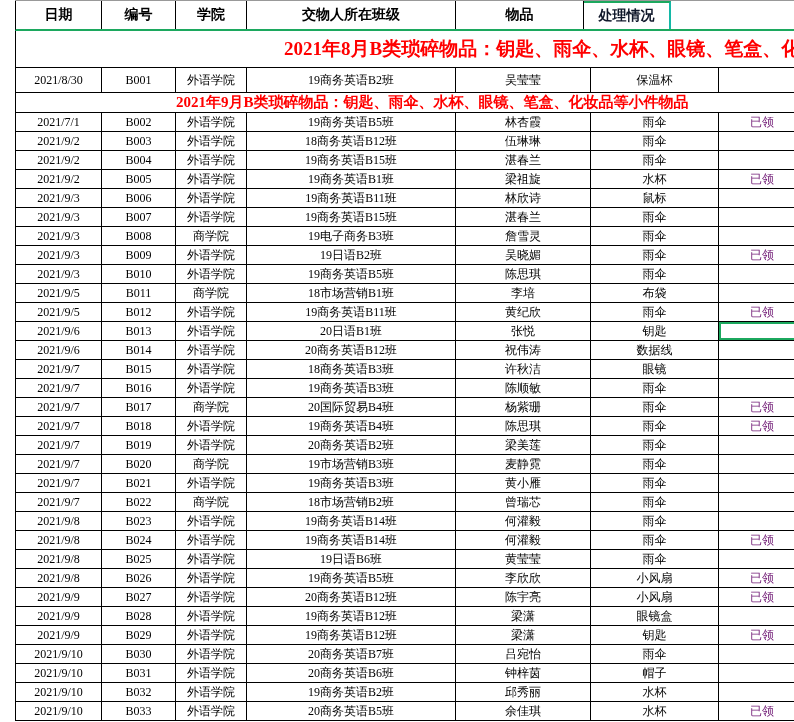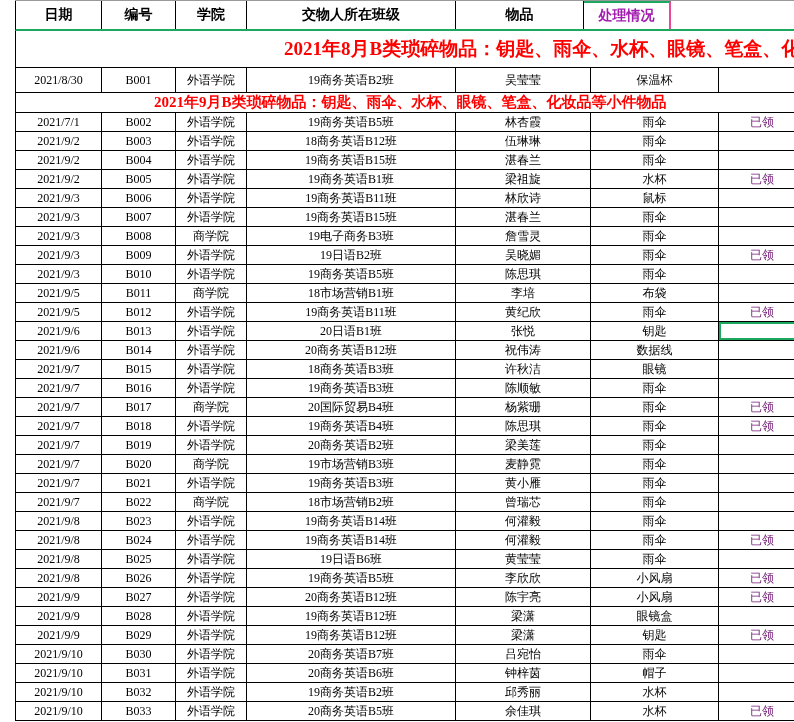--- a/index.html
+++ b/index.html
@@ -14,29 +14,29 @@
   .c-date    { width:86px; }
   .c-id      { width:74px; }
   .c-college { width:71px; }
   .c-class   { width:209px; }
   .c-person  { width:135px; }
   .c-item    { width:128px; }
   .c-status  { width:87px; color:#701a75; }
   
   .header-row { height:30px; border-bottom:2px solid #1CA85E; }
   .header-row .cell { font-weight:bold; font-size:14px; color:#000; }
-  .header-row .c-status { color:#a21caf; border-top:2px solid #1CA85E; border-right:2px solid #ec4899; }
+  .header-row .c-status { color:#0f172a; border-top:2px solid #1CA85E; border-right:2px solid #14b8a6; }
   
   .title-row { display:block; position:relative; overflow:hidden; }
   .title-aug { height:37px; }
   .title-sep { height:20px; }
   .title-text { position:absolute; top:0; bottom:0; display:flex; align-items:center;
                 white-space:nowrap; font-weight:bold; color:#FF0000; }
   .title-aug .title-text { left:268px; font-size:19px; }
-  .title-sep .title-text { left:138px; font-size:15px; }
+  .title-sep .title-text { left:160px; font-size:15px; }
   
   .r-aug  { height:25px; }
   .r-data { height:19px; }
   
   .selected { position:relative; box-shadow:inset 0 0 0 2px #1CA85E; }
   .fill-handle { position:absolute; right:0; bottom:0; width:5px; height:5px;
                  background:#1CA85E; border-left:1px solid #fff; border-top:1px solid #fff; }
 </style>
 </head>
 <body>

